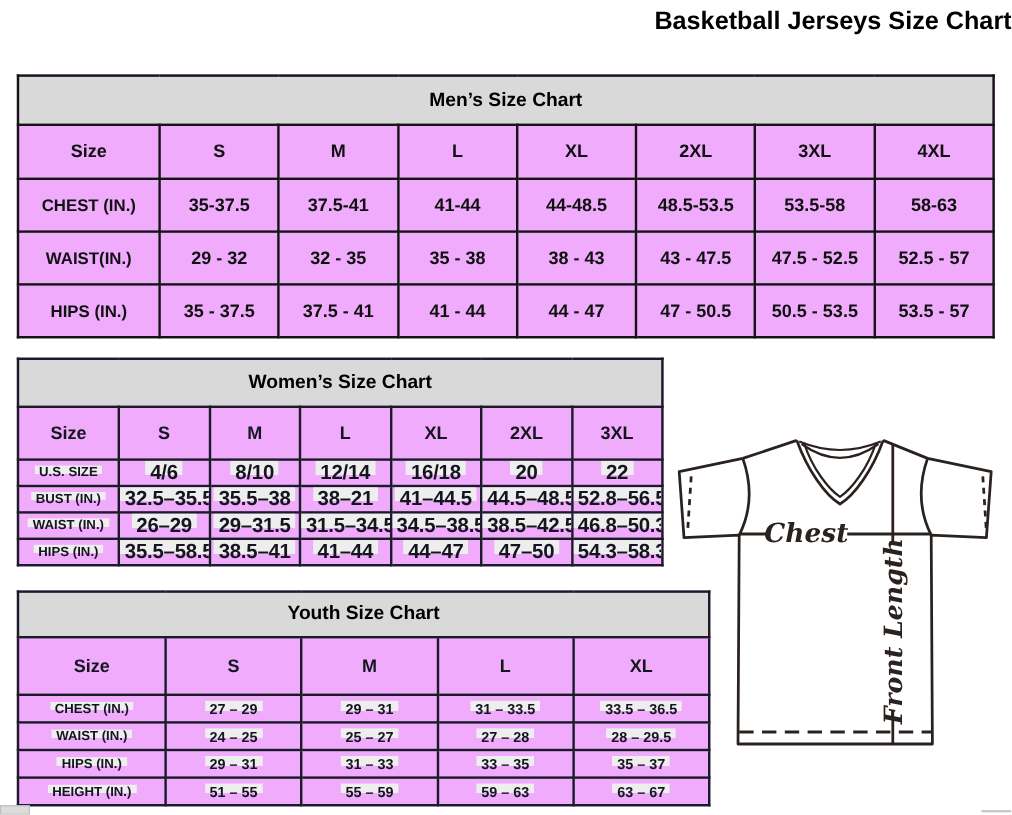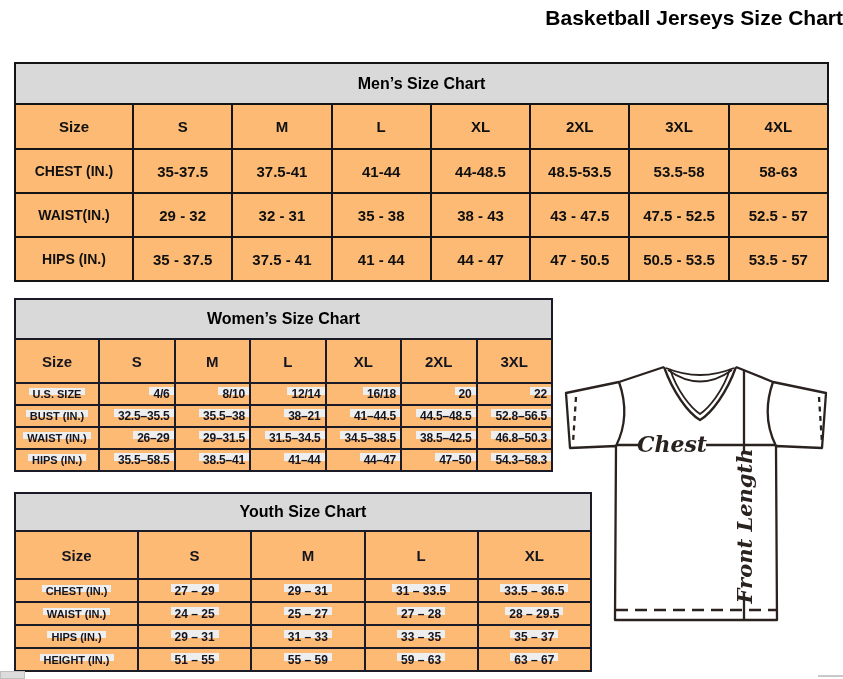--- a/index.html
+++ b/index.html
@@ -4,41 +4,41 @@
 <style>
   html,body { margin:0; padding:0; background:#ffffff; }
   #stage {
     position:relative; width:843px; height:679px; background:#ffffff;
     font-family:"Liberation Sans", sans-serif; overflow:hidden; color:#101010;
   }
   .page-title {
     position:absolute; left:0; top:6px; width:100%; text-align:right;
     font-size:21px; font-weight:bold; color:#000;
   }
-  table.sz { position:absolute; border-collapse:collapse; table-layout:fixed; background:#fdba74; }
+  table.sz { position:absolute; border-collapse:collapse; table-layout:fixed; background:#f0abfc; }
   table.sz td {
     border:2px solid #141414; text-align:center; vertical-align:middle;
     font-weight:bold; padding:0; overflow:hidden; white-space:nowrap;
   }
   td.caption { background:#d9d9d9; font-size:16px; color:#000; }
 
   
   #mens { left:14px; top:62px; width:815px; }
   #mens td.caption  { height:39px; }
   #mens td.sizehead { height:43px; font-size:15px; }
   #mens td.rowlabel { height:42px; font-size:14px; }
   #mens td.val      { height:42px; font-size:15px;margin-top:32px; }
 
   
   #womens { left:14px; top:298px; width:539px; }
   #womens td { border-color:#1b1b28; color:#15151f; }
   #womens td.caption  { height:38px; color:#000; }
   #womens td.sizehead { height:42px; font-size:15px; }
   #womens td.rowlabel { height:20px; font-size:11px; }
-  #womens td.val      { height:20px; font-size:12px; letter-spacing:-0.2px;text-align:right; }
+  #womens td.val      { height:20px; font-size:17px; letter-spacing:-0.2px; }
 
   
   #youth { left:14px; top:492px; width:578px; }
   #youth td { border-color:#1b1b28; color:#15151f; }
   #youth td.caption  { height:36px; color:#000; }
   #youth td.sizehead { height:46px; font-size:15px; }
   #youth td.rowlabel { height:21px; font-size:11px; }
   #youth td.val      { height:21px; font-size:12px; }
 
   
@@ -90,21 +90,21 @@
       <td class="val">37.5-41</td>
       <td class="val">41-44</td>
       <td class="val">44-48.5</td>
       <td class="val">48.5-53.5</td>
       <td class="val">53.5-58</td>
       <td class="val">58-63</td>
     </tr>
     <tr>
       <td class="rowlabel">WAIST(IN.)</td>
       <td class="val">29 - 32</td>
-      <td class="val">32 - 31</td>
+      <td class="val">32 - 35</td>
       <td class="val">35 - 38</td>
       <td class="val">38 - 43</td>
       <td class="val">43 - 47.5</td>
       <td class="val">47.5 - 52.5</td>
       <td class="val">52.5 - 57</td>
     </tr>
     <tr>
       <td class="rowlabel">HIPS (IN.)</td>
       <td class="val">35 - 37.5</td>
       <td class="val">37.5 - 41</td>

